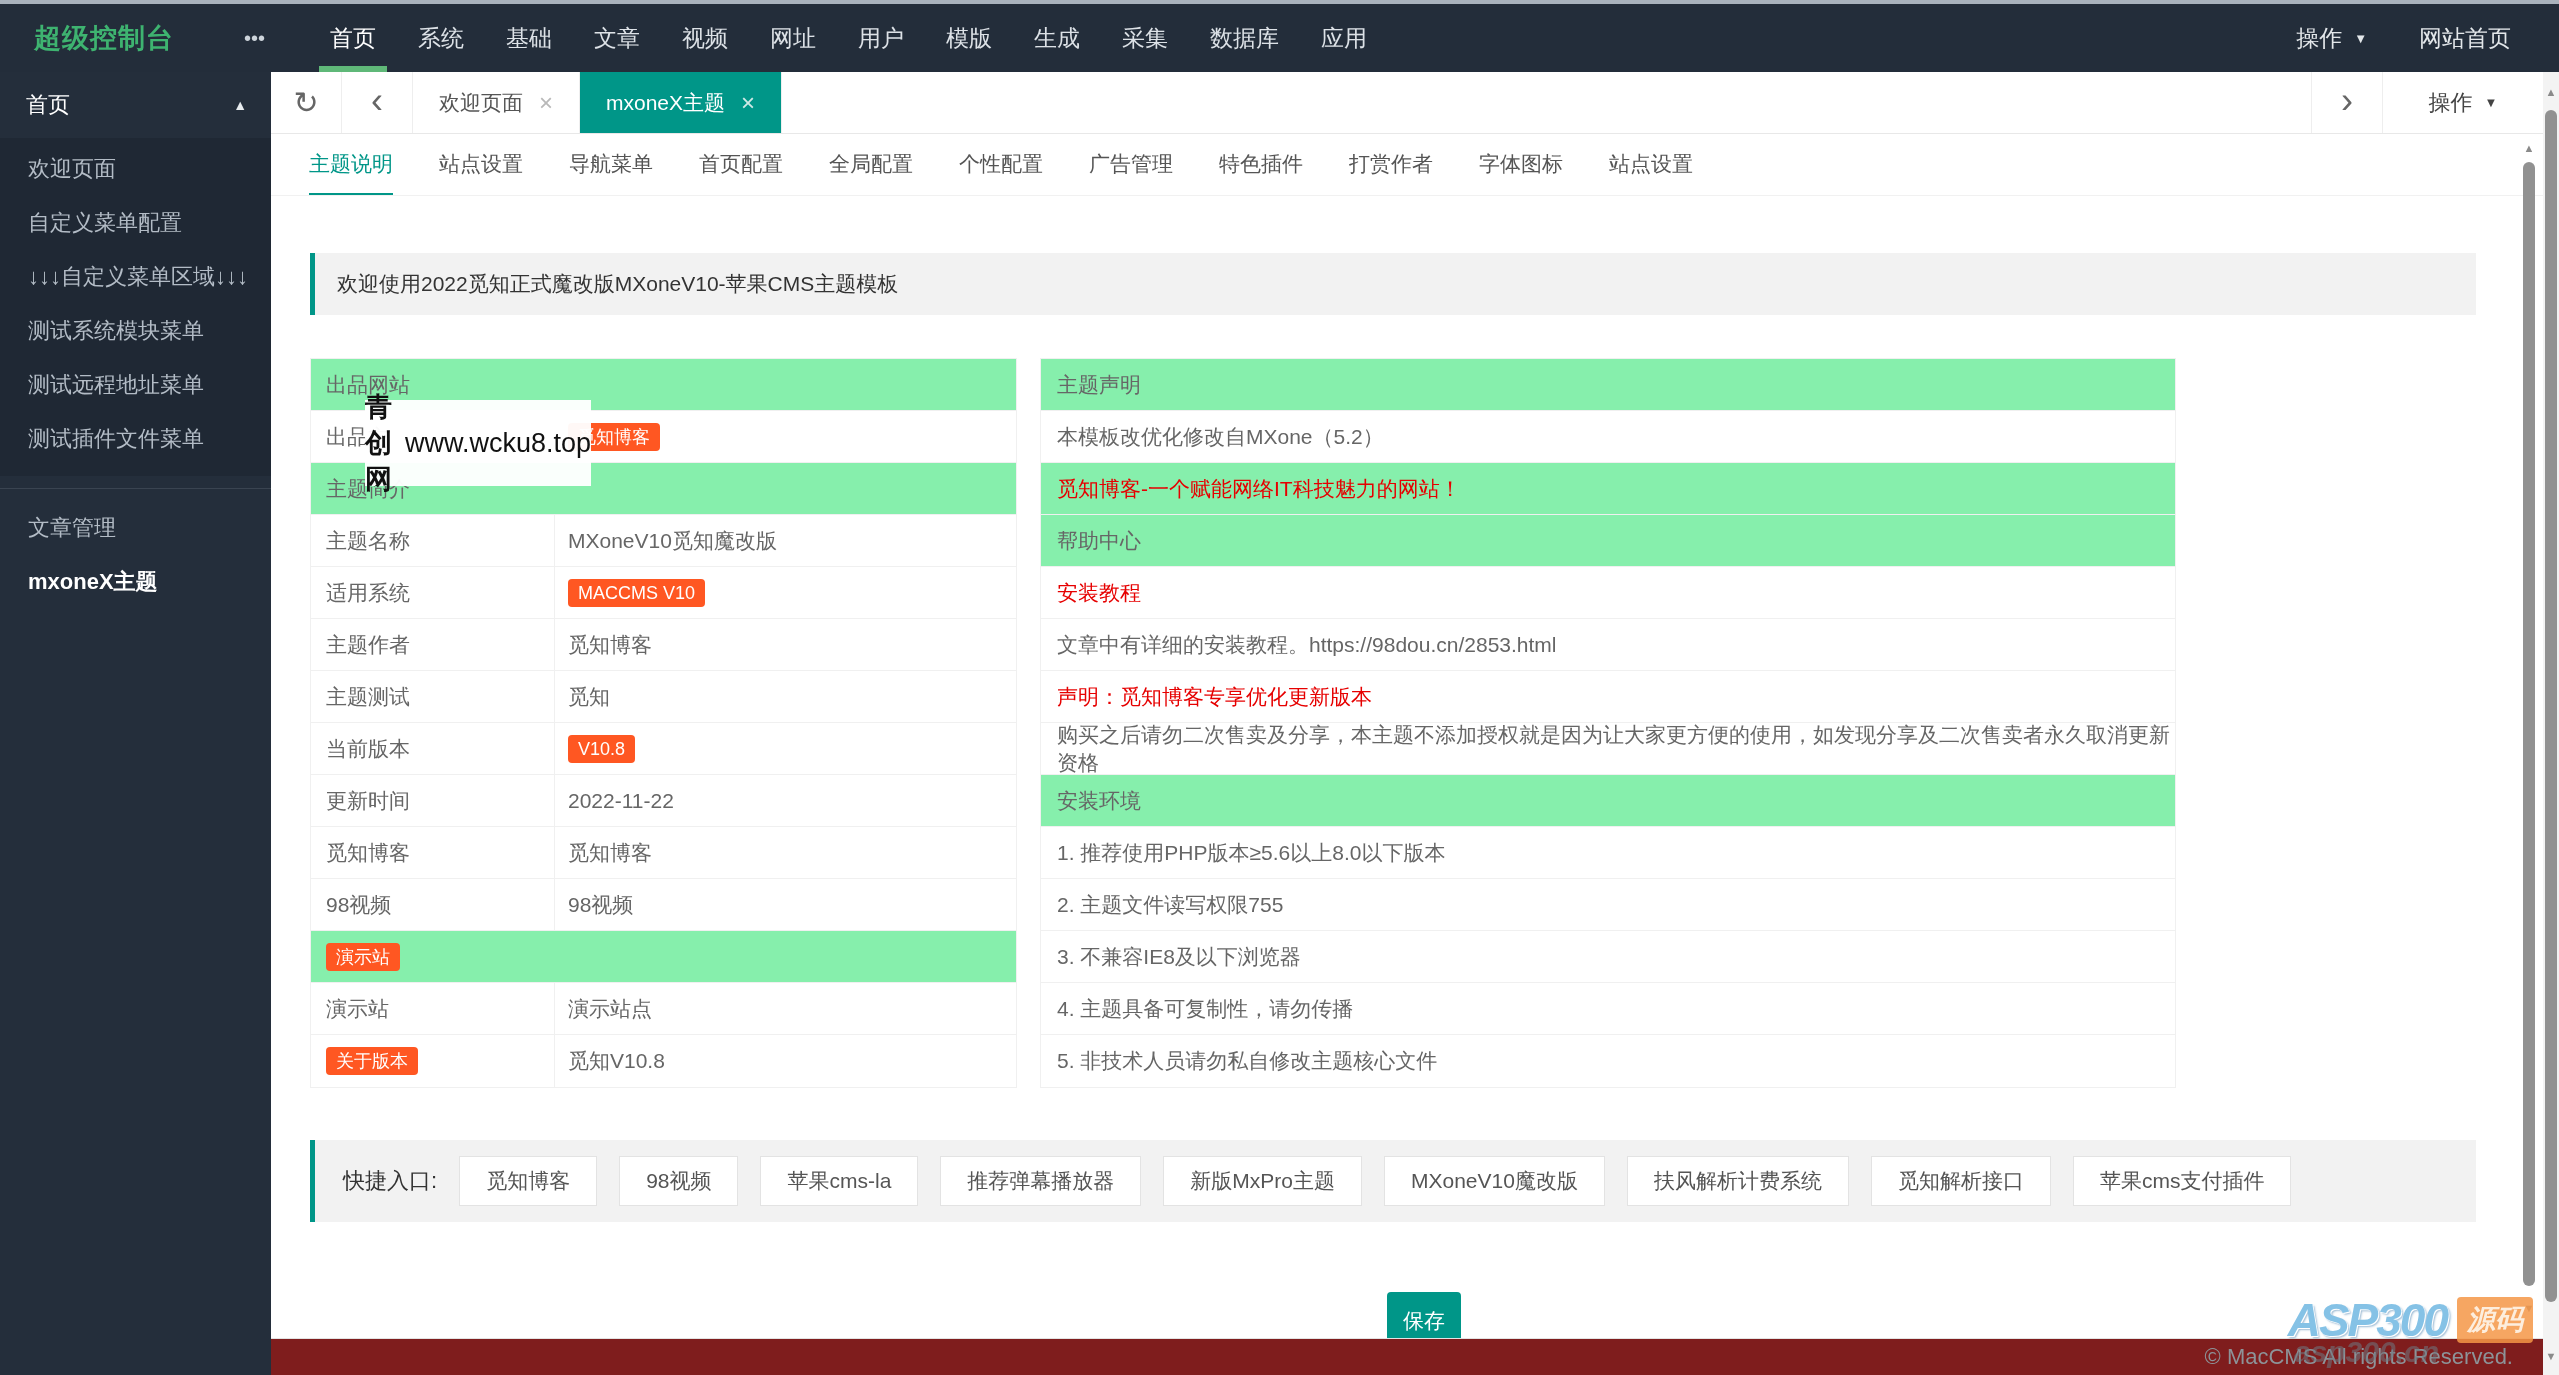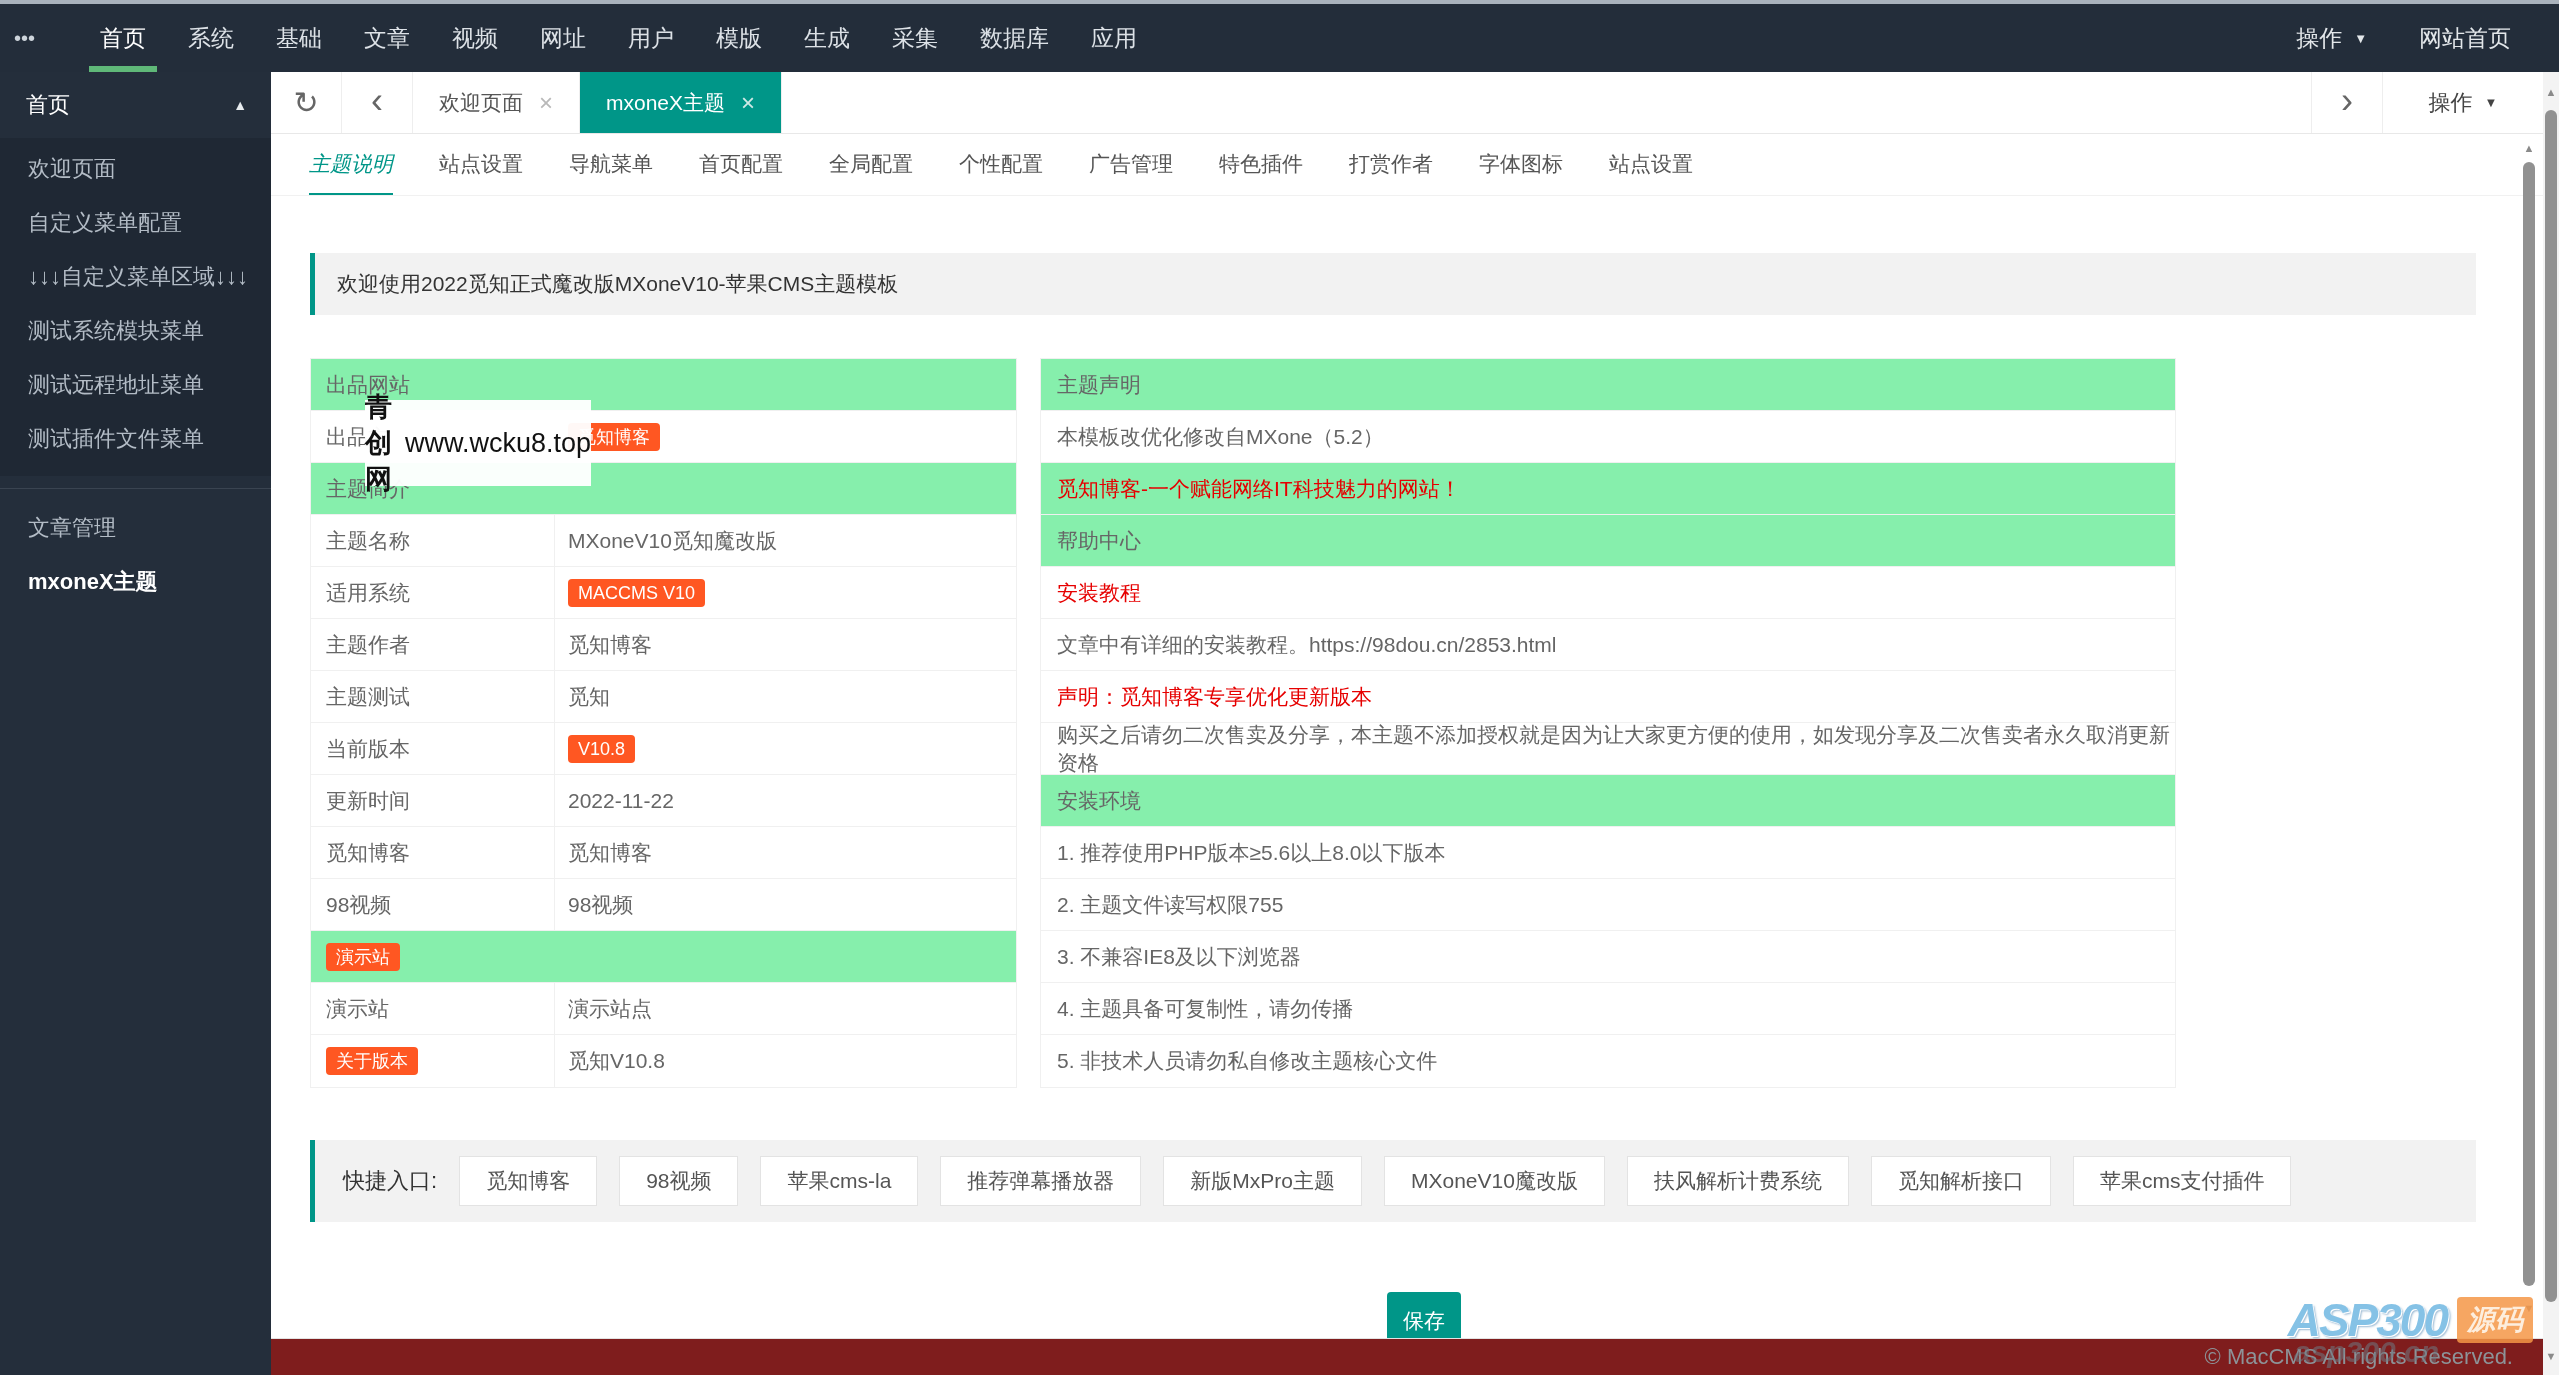--- a/index.html
+++ b/index.html
@@ -47,21 +47,21 @@
   .ts-spacer{flex:1;}
   .ts-btn.forward{border-left:1px solid #eee;font-size:36px;padding-bottom:4px;}
   .ts-action{width:160px;display:flex;align-items:center;justify-content:center;gap:12px;
              font-size:22px;color:#444;cursor:pointer;}
   
   .content{position:absolute;left:271px;top:134px;width:2272px;height:1204px;background:#fff;overflow:hidden;}
   .ctabs{position:absolute;left:0;top:0;width:100%;height:62px;display:flex;align-items:stretch;
          padding-left:38px;border-bottom:1px solid #f1f1f1;box-sizing:border-box;}
   .ctab{display:flex;align-items:center;margin-right:46px;font-size:21px;color:#555;
         border-bottom:2px solid transparent;box-sizing:border-box;cursor:pointer;}
-  .ctab.active{color:#009688;border-bottom-color:#009688;font-style:italic;}
+  .ctab.active{color:#009688;border-bottom-color:#009688;}
   .notice{position:absolute;left:39px;top:119px;width:2166px;height:62px;background:#f2f2f2;
           border-left:5px solid #009688;display:flex;align-items:center;padding-left:22px;
           box-sizing:border-box;font-size:21px;color:#333;}
   
   .info-table{position:absolute;top:224px;border:1px solid #f0f0f0;box-sizing:border-box;background:#fff;}
   .info-table.lt{left:39px;width:707px;}
   .info-table.rt{left:769px;width:1136px;}
   .row{height:52px;display:flex;align-items:center;border-bottom:1px solid #f0f0f0;
        background:#fff;font-size:21px;color:#666;box-sizing:border-box;}
   .row:last-child{border-bottom:none;}
@@ -106,20 +106,21 @@
   .sb-inner{left:2521px;top:134px;width:16px;height:1204px;background:transparent;}
   .sb-arrow{position:absolute;left:0;width:16px;text-align:center;font-size:11px;color:#8a8a8a;cursor:pointer;}
   .sb-thumb{position:absolute;left:2px;width:12px;background:#919191;border-radius:6px;cursor:pointer;}
 </style>
 </head>
 <body>
 
 <div class="win-strip"></div>
 
 <div class="topbar">
+  <div class="brand">超级控制台</div>
   <div class="more-dots">•••</div>
   <div class="top-menu">
       <div class="top-item active">首页</div>
       <div class="top-item">系统</div>
       <div class="top-item">基础</div>
       <div class="top-item">文章</div>
       <div class="top-item">视频</div>
       <div class="top-item">网址</div>
       <div class="top-item">用户</div>
       <div class="top-item">模版</div>

